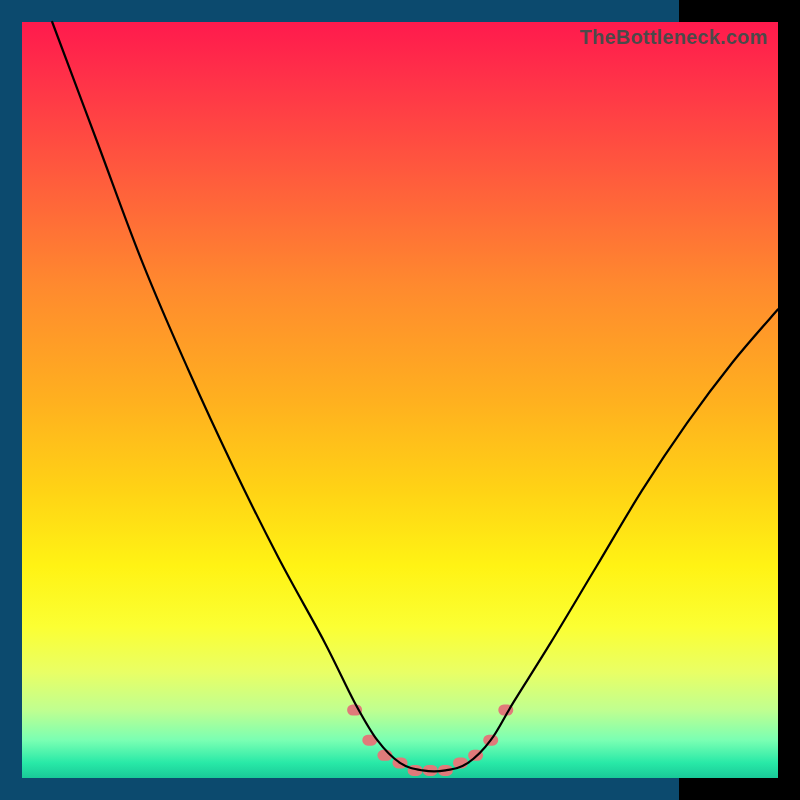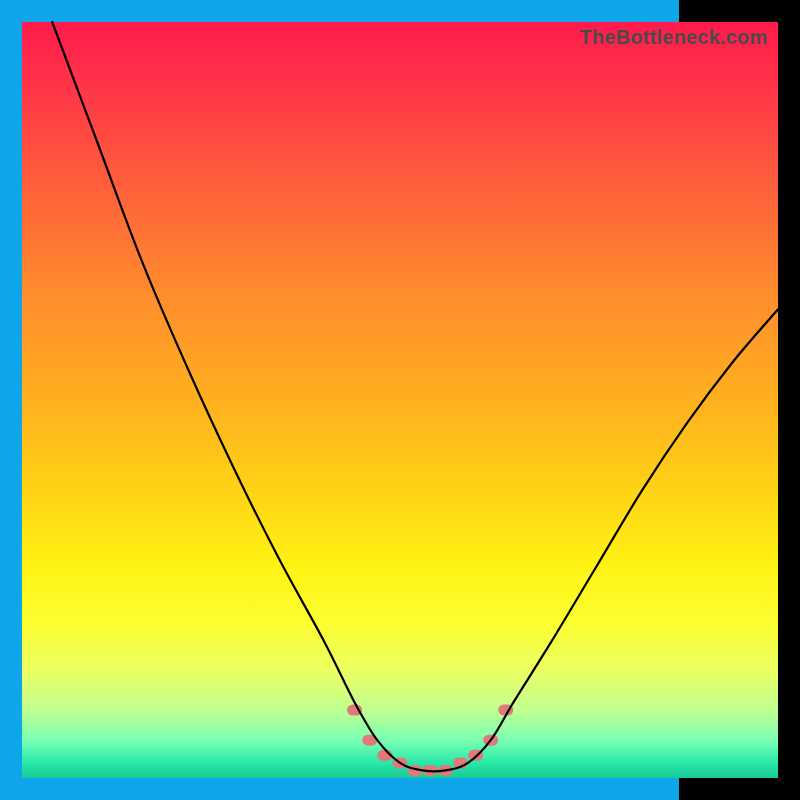--- a/index.html
+++ b/index.html
@@ -8,21 +8,21 @@
     width: 800px;
     height: 800px;
     overflow: hidden;
     background: #000;
     font-family: Arial, Helvetica, sans-serif;
   }
   .frame {
     position: relative;
     width: 679px;
     height: 800px;
-    background: #0ea5e9;
+    background: #0c4a6e;
     text-align: center;
   }
   .plot-area {
     position: absolute;
     left: 22px;
     top: 22px;
     width: 756px;
     height: 756px;
     background: linear-gradient(to bottom,
       #ff1a4d 0%,

